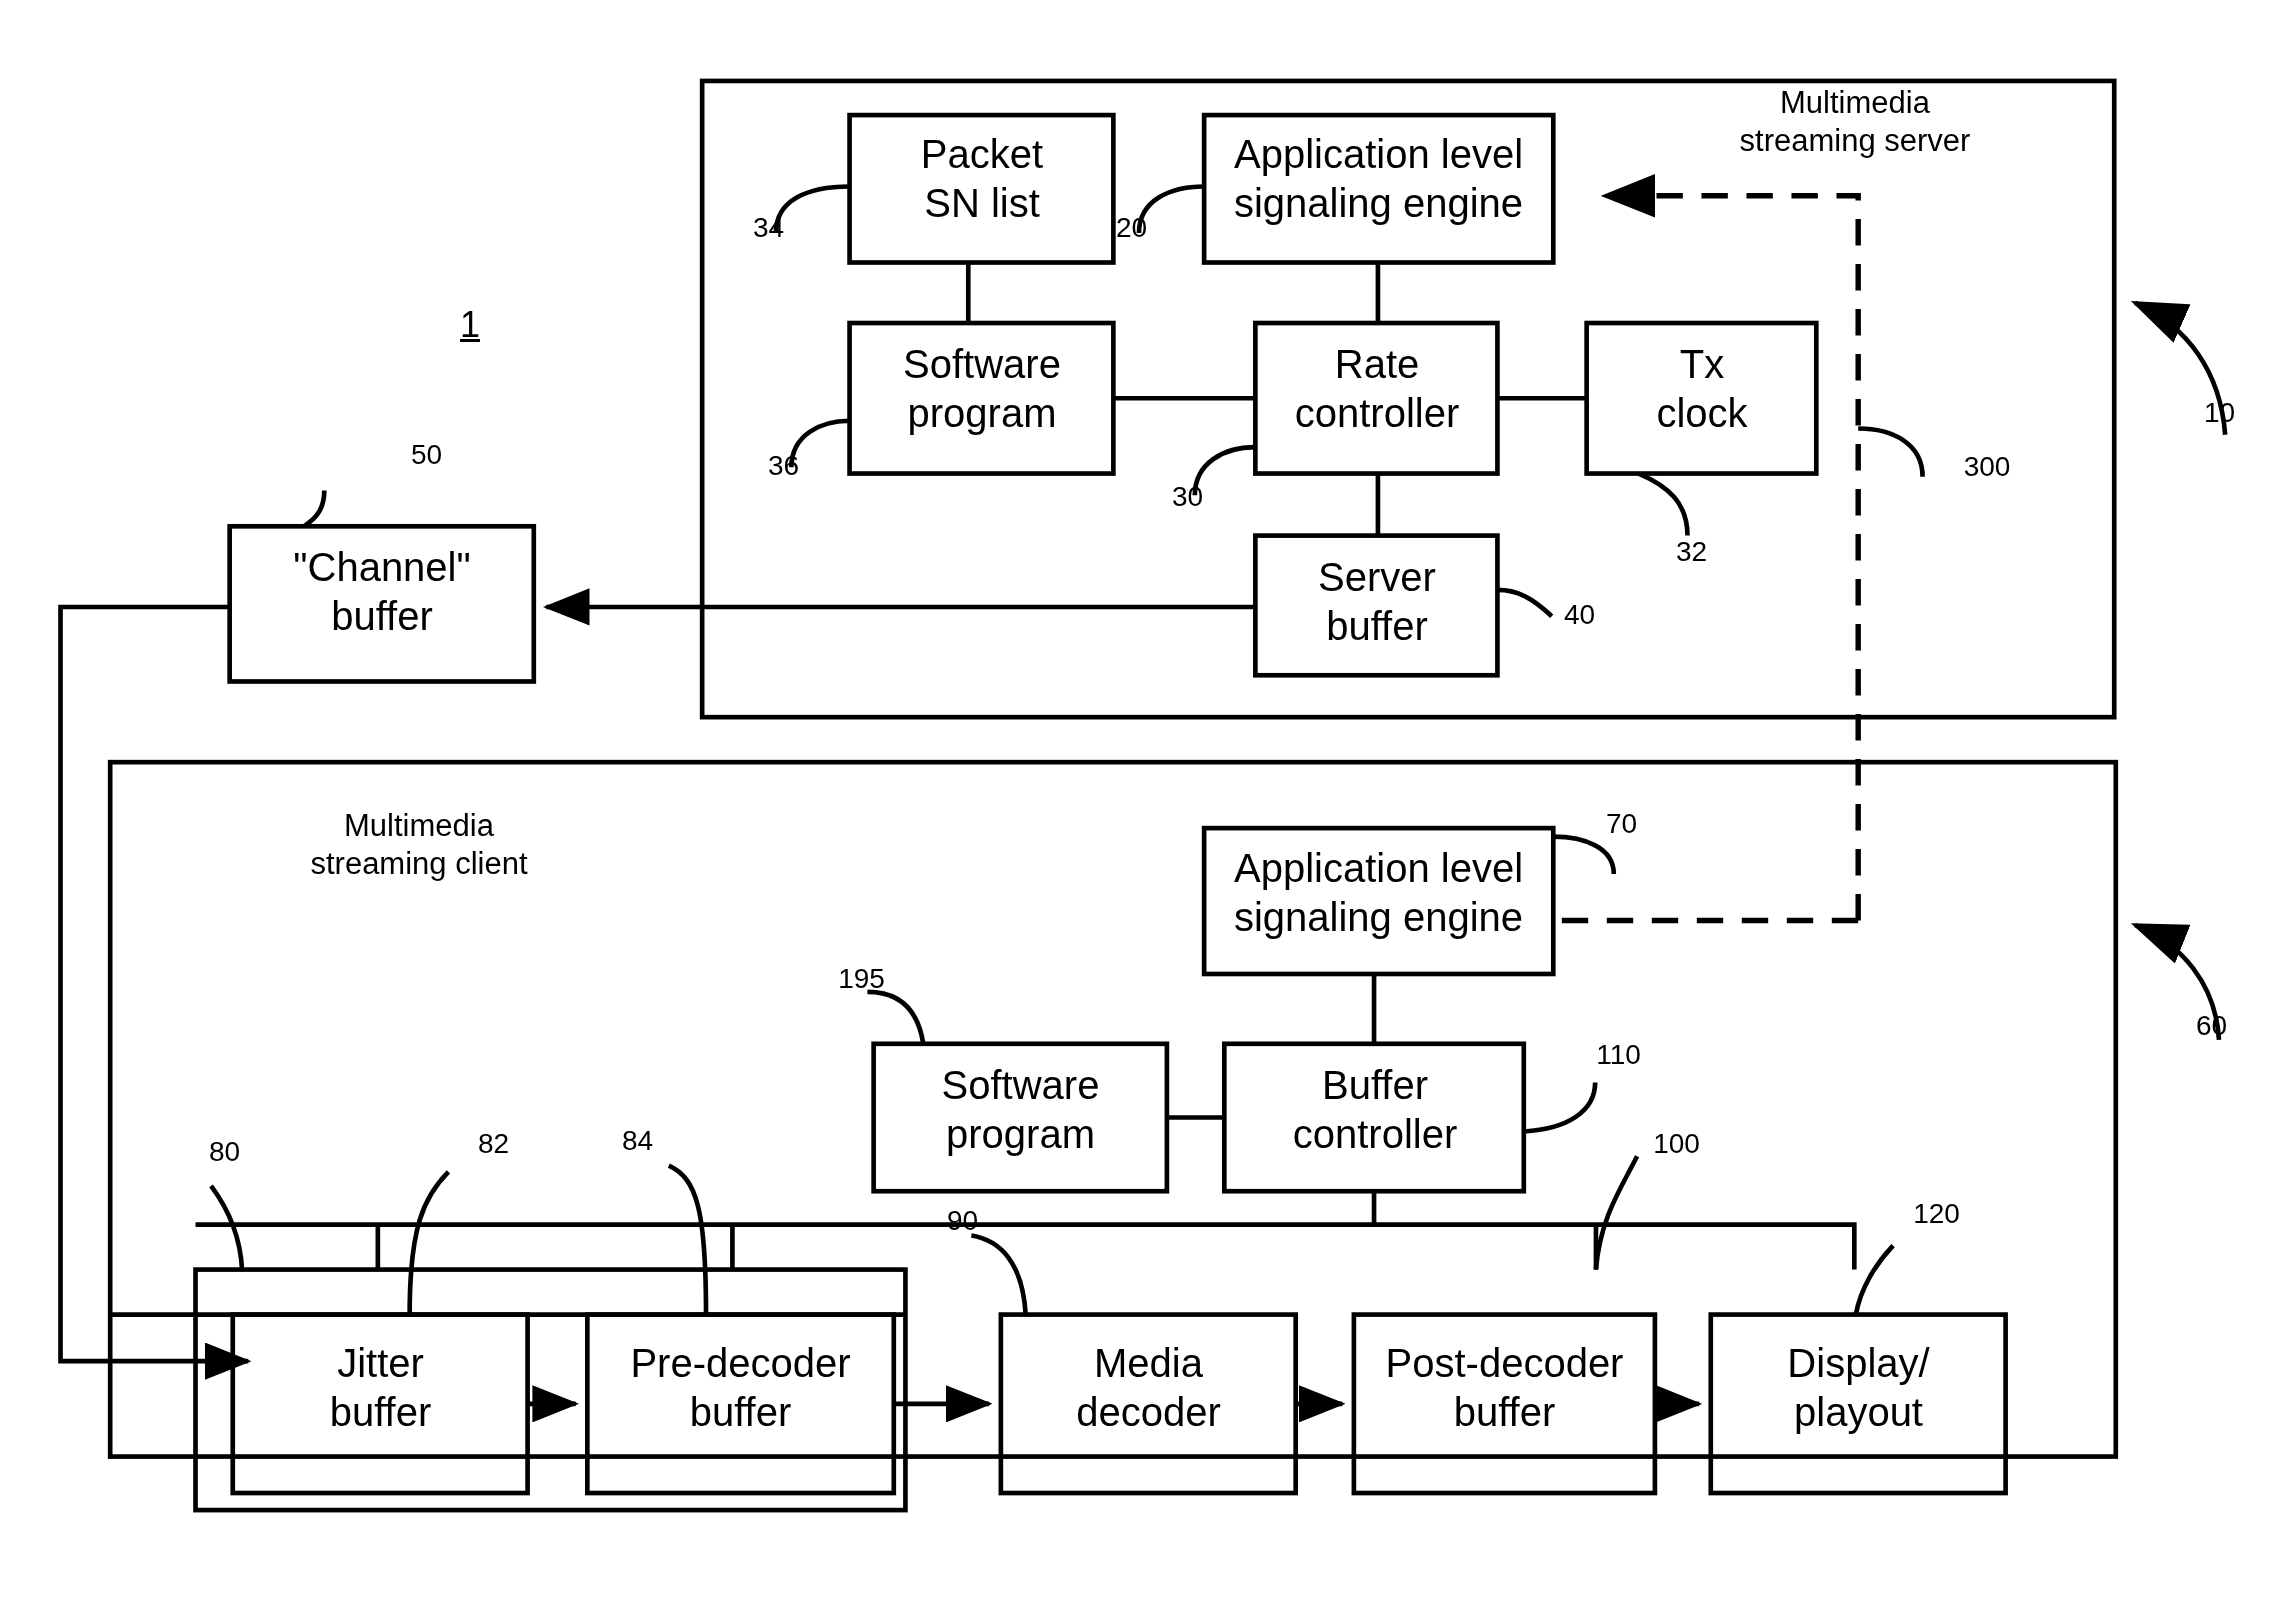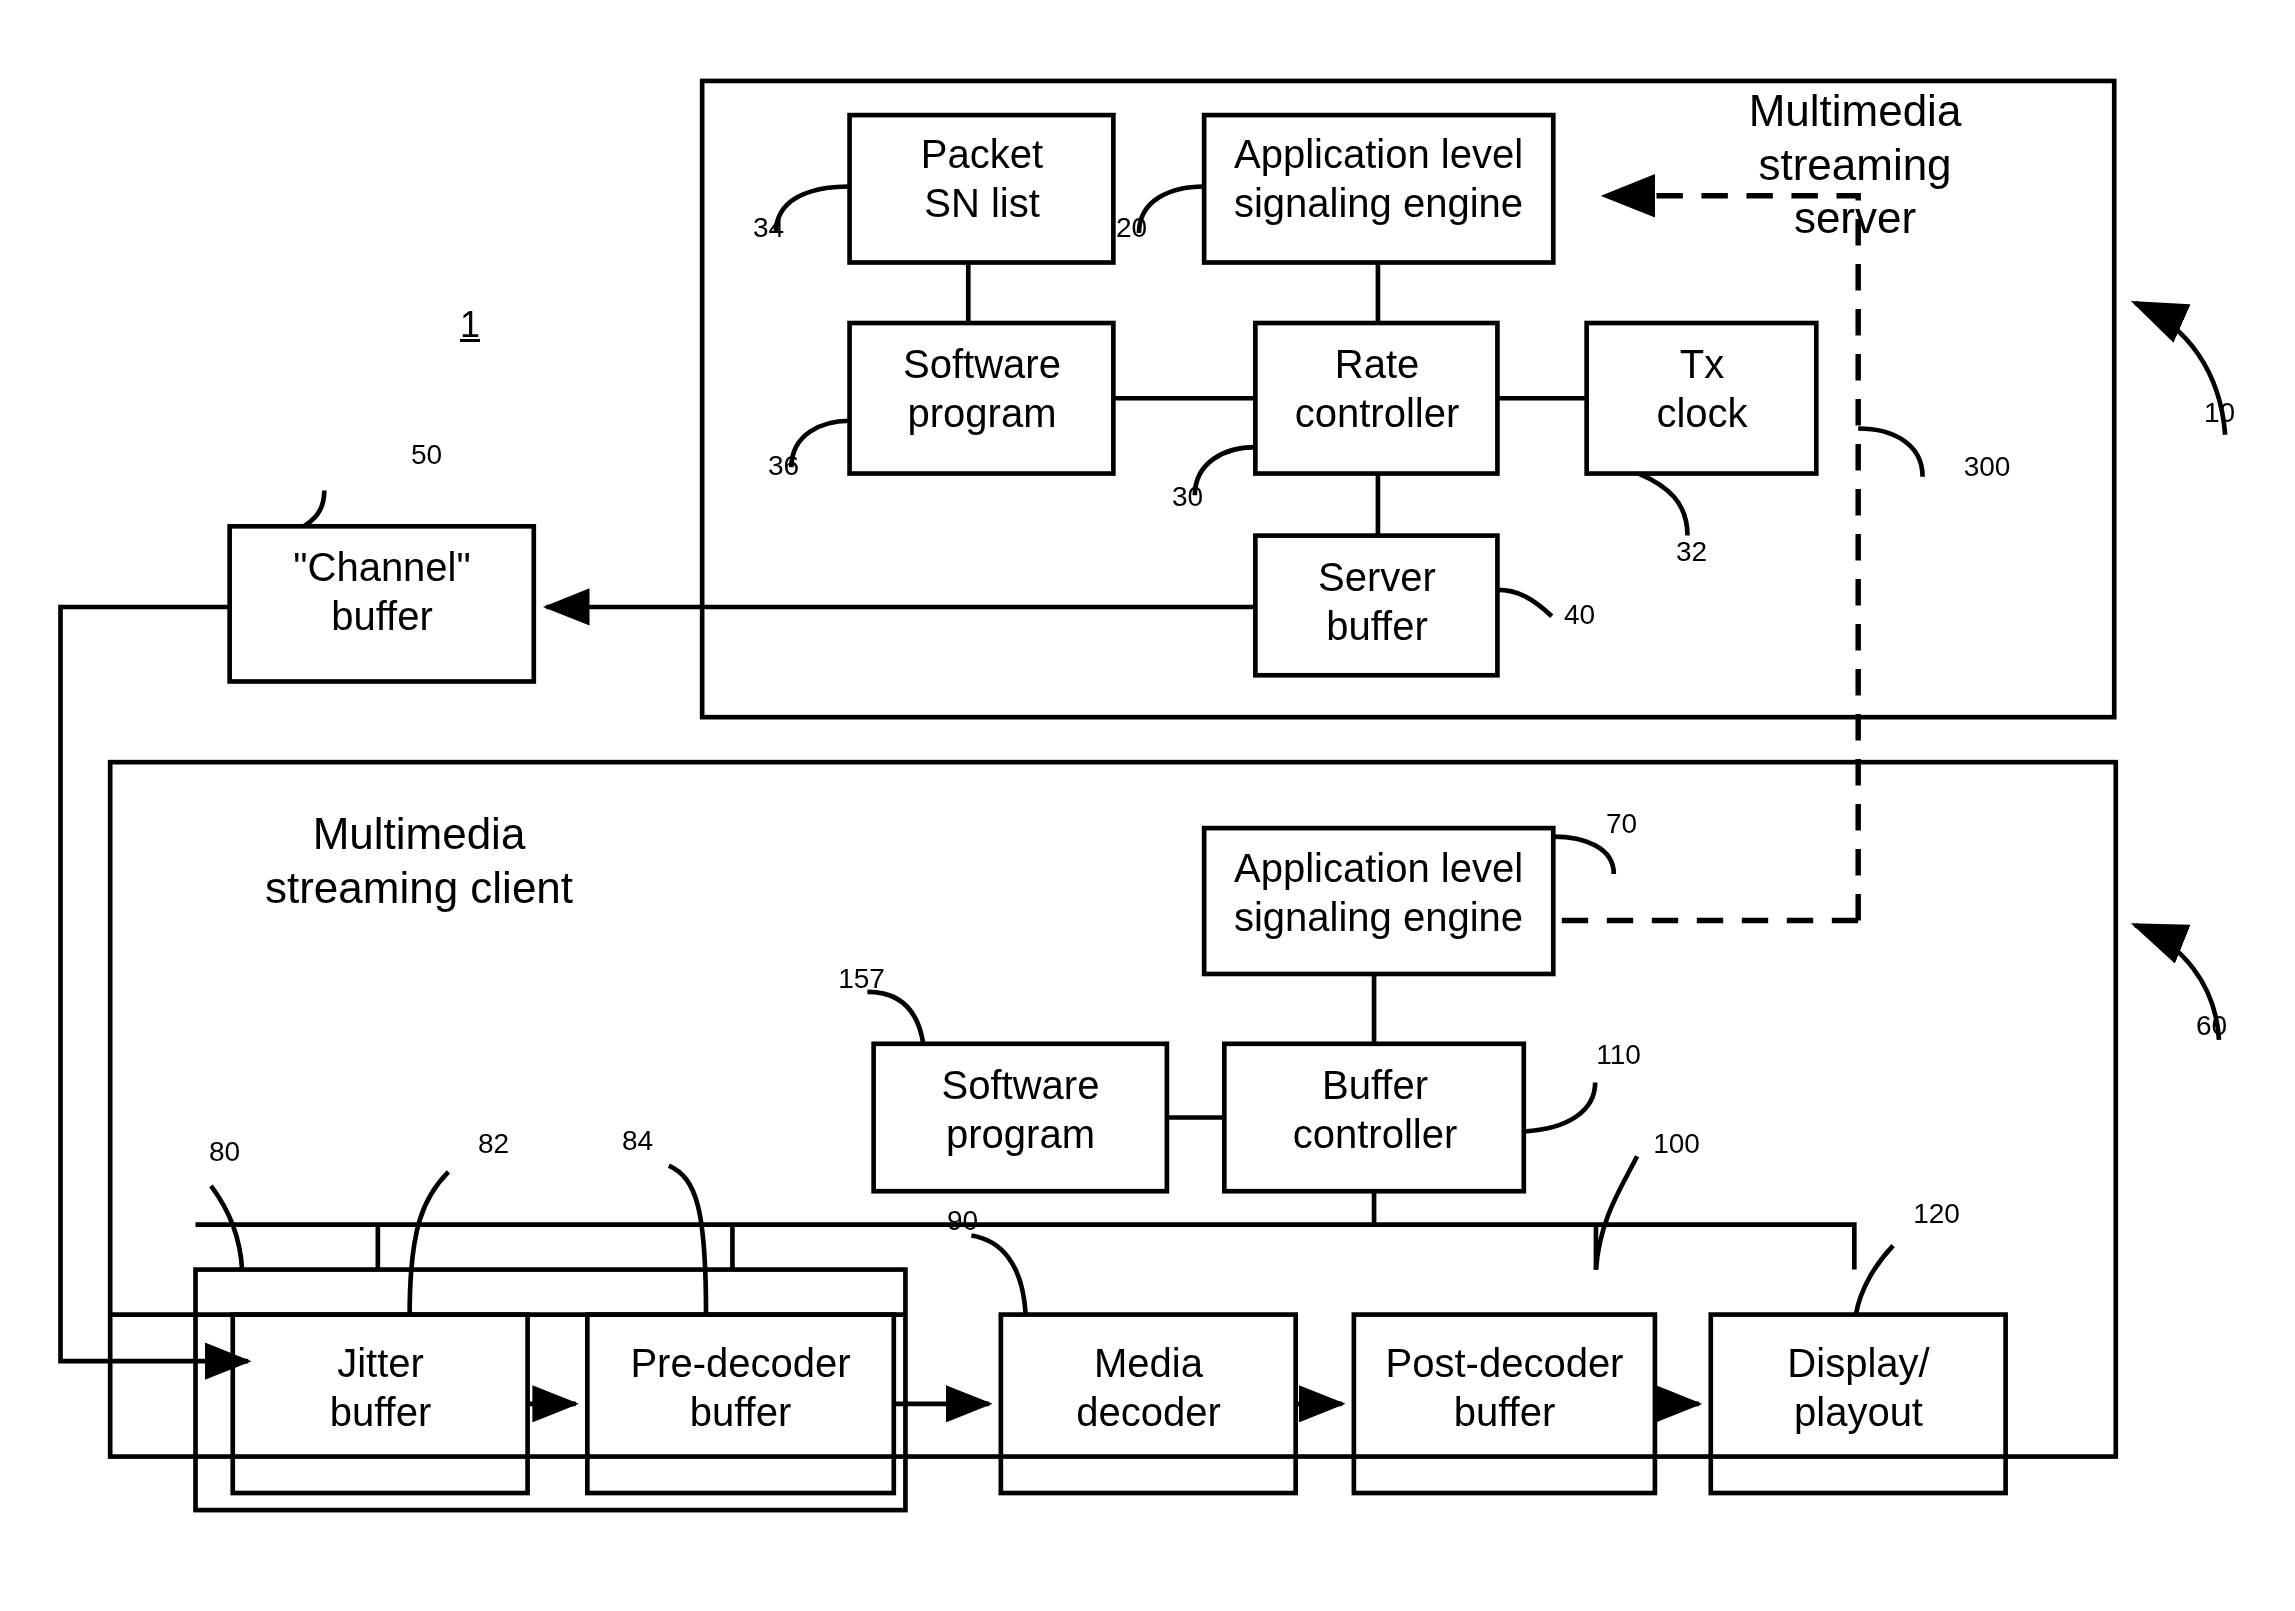--- a/index.html
+++ b/index.html
@@ -30,21 +30,21 @@
     white-space: pre-line;
     pointer-events: none;
   }
   .boxlbl {
     font-size: 40px;
   }
   .reflbl {
     font-size: 28px;
   }
   .grouplbl {
-    font-size: 44px;
+    font-size: 31px;
   }
   .figlbl {
     font-size: 36px;
     text-decoration: underline;
   }
 </style>
 </head>
 <body>
 
 <div id="canvas">
@@ -185,21 +185,21 @@
   <div class="lbl grouplbl" style="left:256px; top:807px; width:326px;">Multimedia
 streaming client</div>
   <div class="lbl reflbl" style="left:2165px; top:1009px; width:93px;">60</div>
 
   <div class="lbl boxlbl" style="left:1204px; top:844px; width:349px;">Application level
 signaling engine</div>
   <div class="lbl reflbl" style="left:1575px; top:807px; width:93px;">70</div>
 
   <div class="lbl boxlbl" style="left:874px; top:1061px; width:293px;">Software
 program</div>
-  <div class="lbl reflbl" style="left:807px; top:962px; width:109px;">157</div>
+  <div class="lbl reflbl" style="left:807px; top:962px; width:109px;">195</div>
 
   <div class="lbl boxlbl" style="left:1225px; top:1061px; width:300px;">Buffer
 controller</div>
   <div class="lbl reflbl" style="left:1564px; top:1038px; width:109px;">110</div>
 
   <div class="lbl boxlbl" style="left:233px; top:1339px; width:295px;">Jitter
 buffer</div>
   <div class="lbl reflbl" style="left:447px; top:1127px; width:93px;">82</div>
 
   <div class="lbl boxlbl" style="left:587px; top:1339px; width:307px;">Pre-decoder

